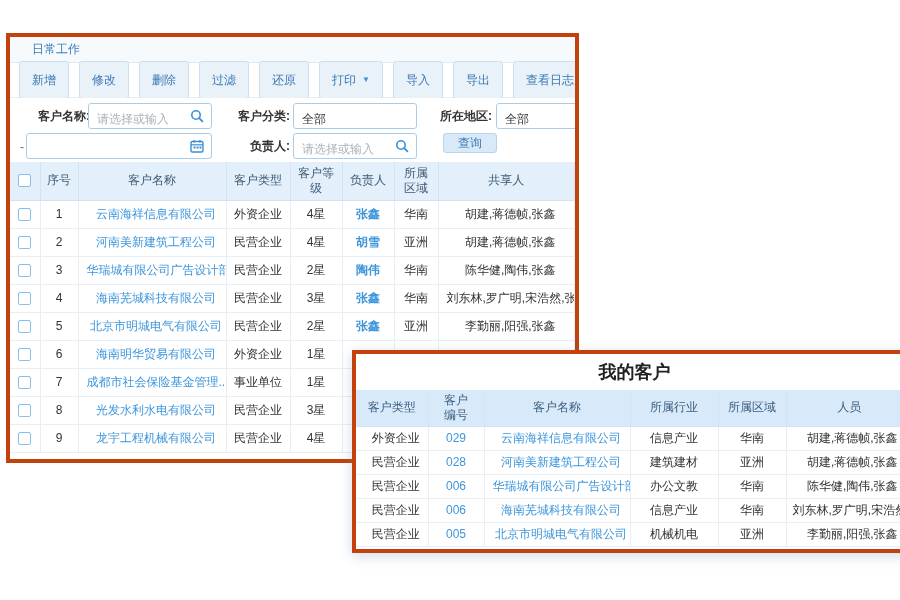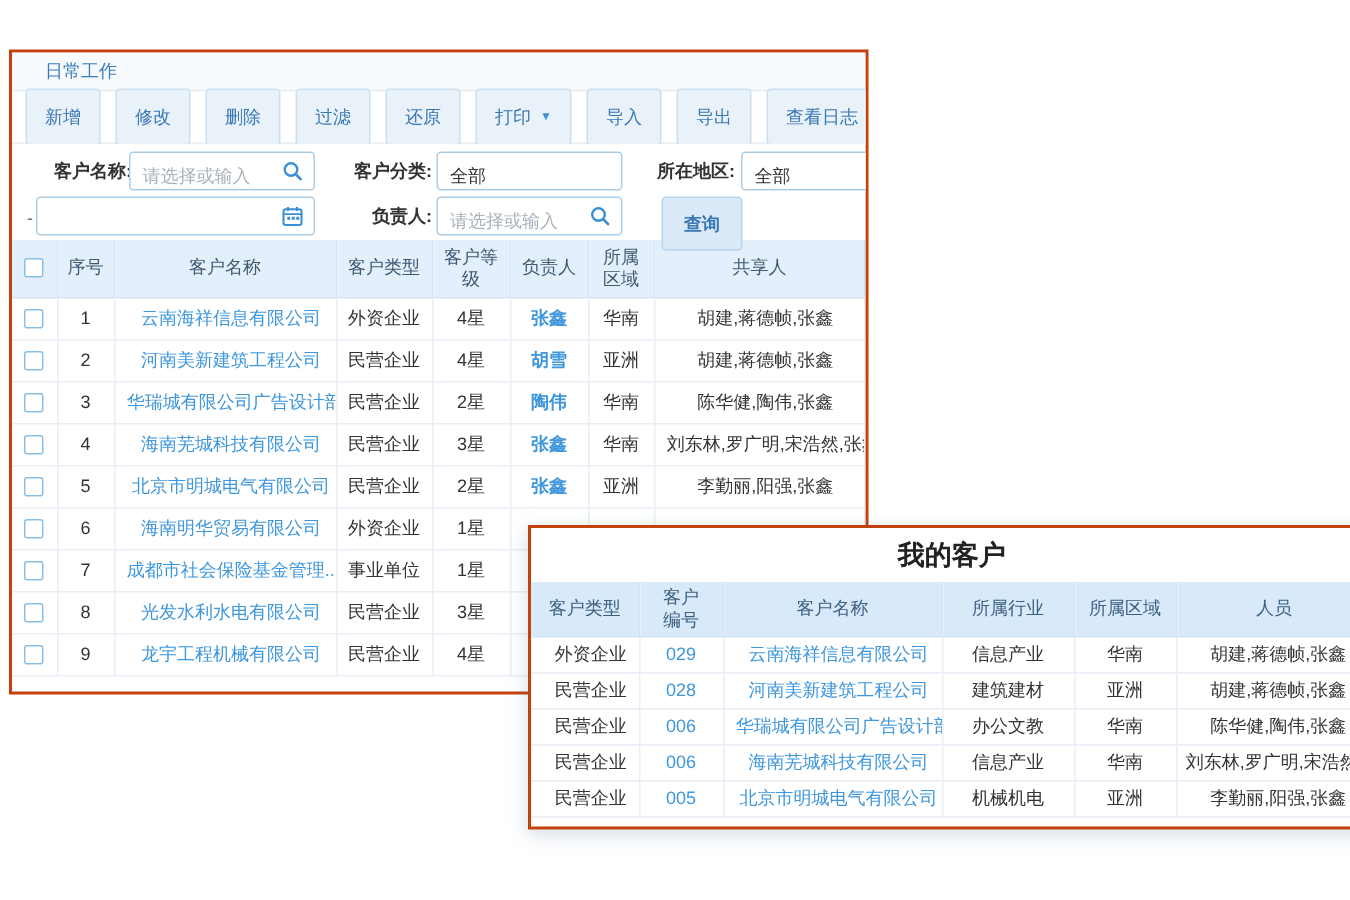--- a/index.html
+++ b/index.html
@@ -2,21 +2,21 @@
 <html><head>
 <meta charset="utf-8">
 <style>
   * { margin:0; padding:0; box-sizing:border-box; }
   html,body { background:#fff; }
   body {
     width:900px; height:600px; position:relative; overflow:hidden;
     font-family:"Liberation Sans","DejaVu Sans",sans-serif; font-size:12px; color:#333;
   }
   .panel {
-    position:absolute; background:#fff; border:2px solid #c2410c; overflow:hidden;
+    position:absolute; background:#fff; border:4px solid #c2410c; overflow:hidden;
   }
   #main-panel { left:6px; top:33px; width:573px; height:430px; }
   #my-panel  { left:332px; top:350px; width:565px; height:203px;
                box-shadow:0 3px 12px rgba(90,130,165,.28);margin-left:20px; }
 
   
   .tabbar { height:26px; display:flex; align-items:stretch; padding-left:8px;
             background:#f7fafd; border-bottom:1px solid #e2ebf3; }
   .tab { padding:0 14px; line-height:25px; color:#3a7dbf; cursor:pointer; position:relative; }
   .tab.active { background:#fff; color:#1f2b38; font-weight:bold;
@@ -34,23 +34,23 @@
 
   
   .filters { position:relative; height:64px; background:#fff; }
   .flabel { position:absolute; font-weight:bold; color:#333; line-height:26px; text-align:right; }
   .fbox { position:absolute; height:26px; border:1px solid #a9cde9; border-radius:3px;
           background:#fff; display:flex; align-items:flex-end; padding:0 24px 0 8px; }
   .fbox .ph { color:#a9b3bc; }
   .fbox .val { color:#333; }
   .fbox .icon-right { position:absolute; right:6px; top:4px; }
   .dash { position:absolute; left:6px; top:36px; width:12px; text-align:center; color:#667; line-height:26px; }
-  .query-btn { position:absolute; left:433px; top:35px; height:36px; padding:0 14px;
+  .query-btn { position:absolute; left:433px; top:35px; height:20px; padding:0 14px;
                background:#d9e9f8; border:1px solid #b5d5ee; border-radius:3px;
-               color:#3878b5; font-size:12px; font-family:inherit; cursor:pointer;font-weight:bold; }
+               color:#3878b5; font-size:12px; font-family:inherit; cursor:pointer; }
 
   
   table { border-collapse:collapse; table-layout:fixed; width:100%; }
   th, td { border-right:1px solid #e7eef5; border-bottom:1px solid #e7eef5;
            overflow:hidden; white-space:nowrap; }
   th { background:#e3effa; border-right-color:#d2e4f3; border-bottom-color:#d2e4f3;
        color:#3e5a73; font-weight:normal; height:38px; line-height:15px; text-align:center; }
   td { height:28px; text-align:center; color:#333; }
   td.al, th.al { text-align:center; padding-left:8px; }
   #my-panel td { height:24px; }

